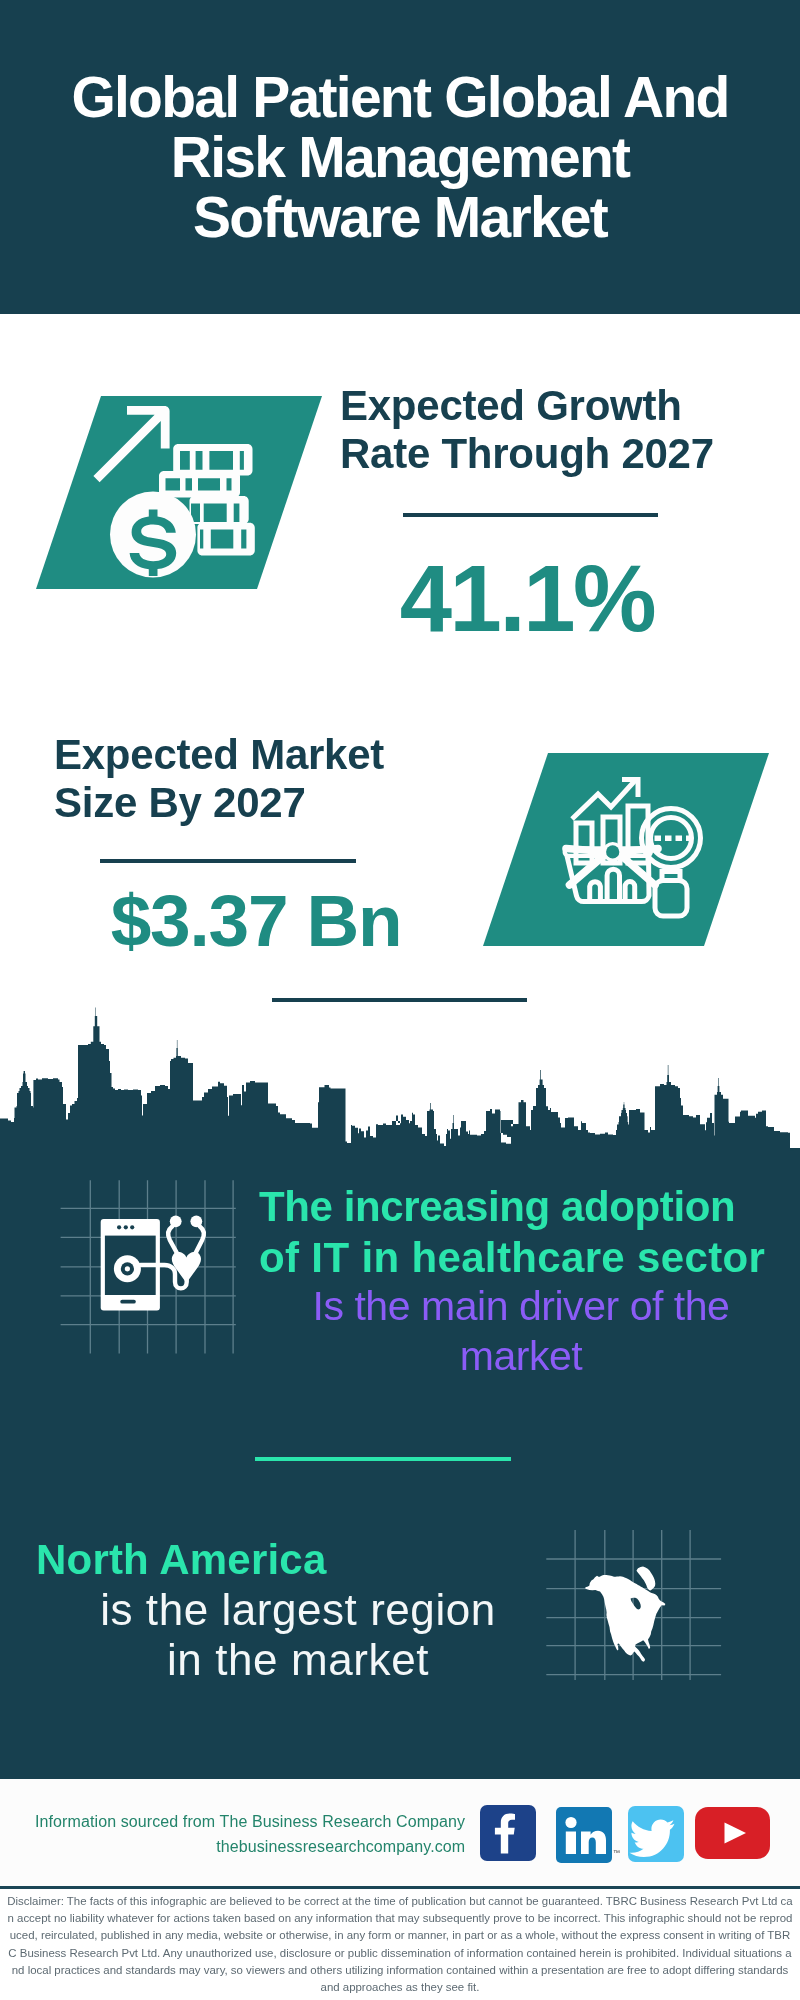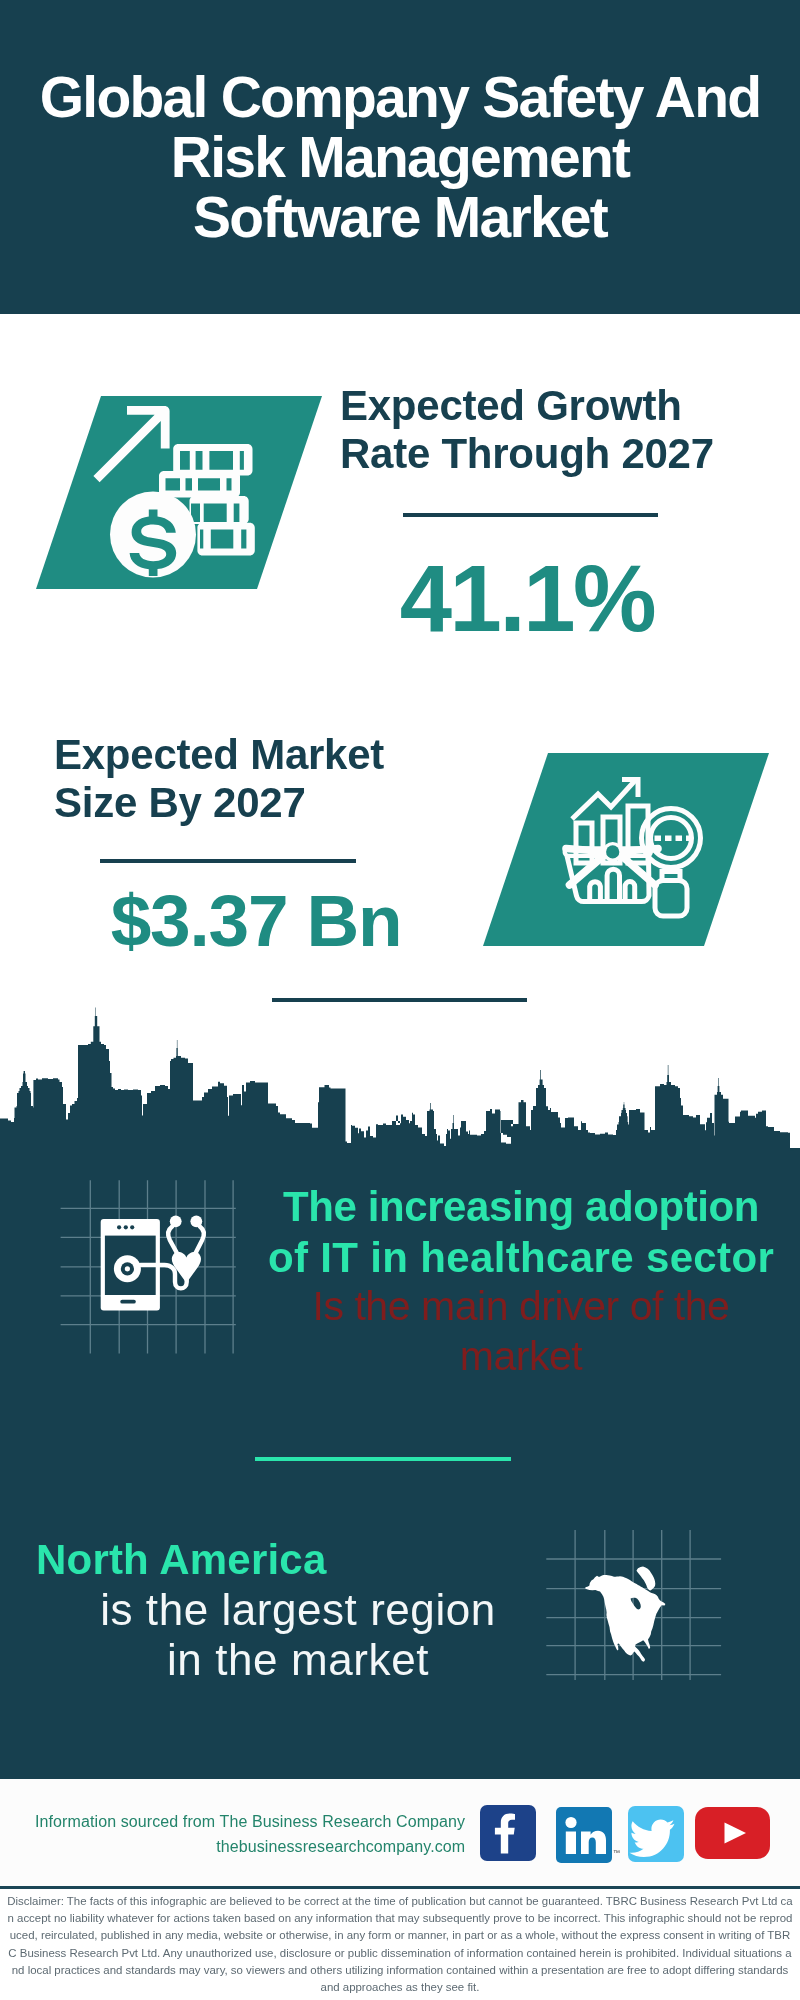--- a/index.html
+++ b/index.html
@@ -30,23 +30,23 @@
   
   .para{position:absolute;}
   .para svg{display:block;}
 
   
   .darkband{position:absolute;left:0;top:1148px;width:800px;height:607px;background:#17404f;}
   .skyline{position:absolute;left:0;top:1005px;width:800px;height:147px;}
 
   
   .driver-hi{position:absolute;left:259px;top:1182px;width:524px;color:#2ae5ac;font-size:42px;font-weight:bold;
-       line-height:50.5px;text-align:center;letter-spacing:-0.4px;}
+       line-height:50.5px;letter-spacing:-0.4px;}
   .driver-hi div:nth-child(2){letter-spacing:0.35px;}
-  .driver-sub{position:absolute;left:259px;top:1282px;width:524px;color:#7f1d1d;font-size:41px;font-weight:normal;
+  .driver-sub{position:absolute;left:259px;top:1282px;width:524px;color:#8b5cf6;font-size:41px;font-weight:normal;
        line-height:49.5px;text-align:center;letter-spacing:-0.46px;}
   .sep{position:absolute;left:255px;top:1457px;width:256px;height:4px;background:#2ae5ac;}
 
   .na-hi{position:absolute;left:36px;top:1535px;width:524px;color:#2ae5ac;font-size:42px;font-weight:bold;
        line-height:49px;text-align:left;letter-spacing:0.2px;}
   .na-sub{position:absolute;left:36px;top:1585px;width:524px;color:#f3f7f8;font-size:44px;font-weight:normal;
        line-height:50px;text-align:center;letter-spacing:0.55px;}
   .na-sub div:nth-child(2){letter-spacing:0.6px;}
 
   
@@ -60,21 +60,21 @@
   .disclaimer{position:absolute;left:7px;top:1893px;width:786px;color:#5d6a72;font-size:11.45px;line-height:17.2px;
      text-align:center;word-break:break-all;}
 </style>
 </head>
 <body>
 
 <div class="page">
 
   <div class="header">
     <div class="title">
-      <div>Global Company Safety And</div>
+      <div>Global Patient Global And</div>
       <div>Risk Management</div>
       <div>Software Market</div>
     </div>
   </div>
 
   <div class="stat-label s1-label">
     <div>Expected Growth</div>
     <div>Rate Through 2027</div>
   </div>
   <div class="stat-div s1-div"></div>

